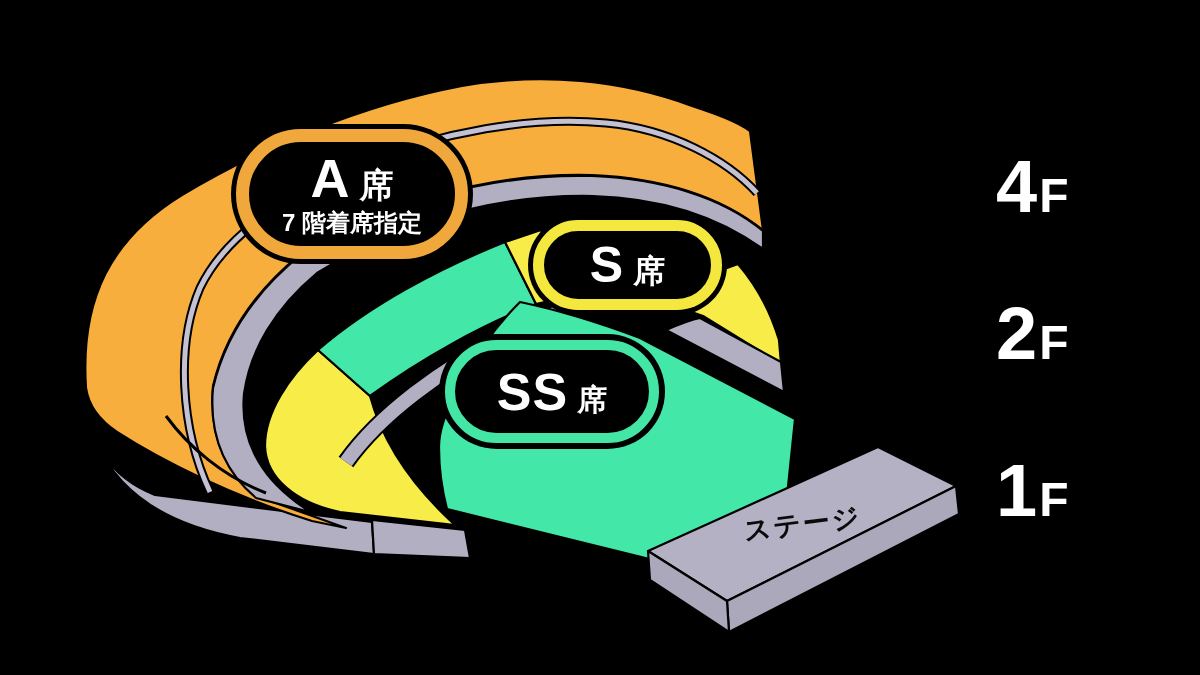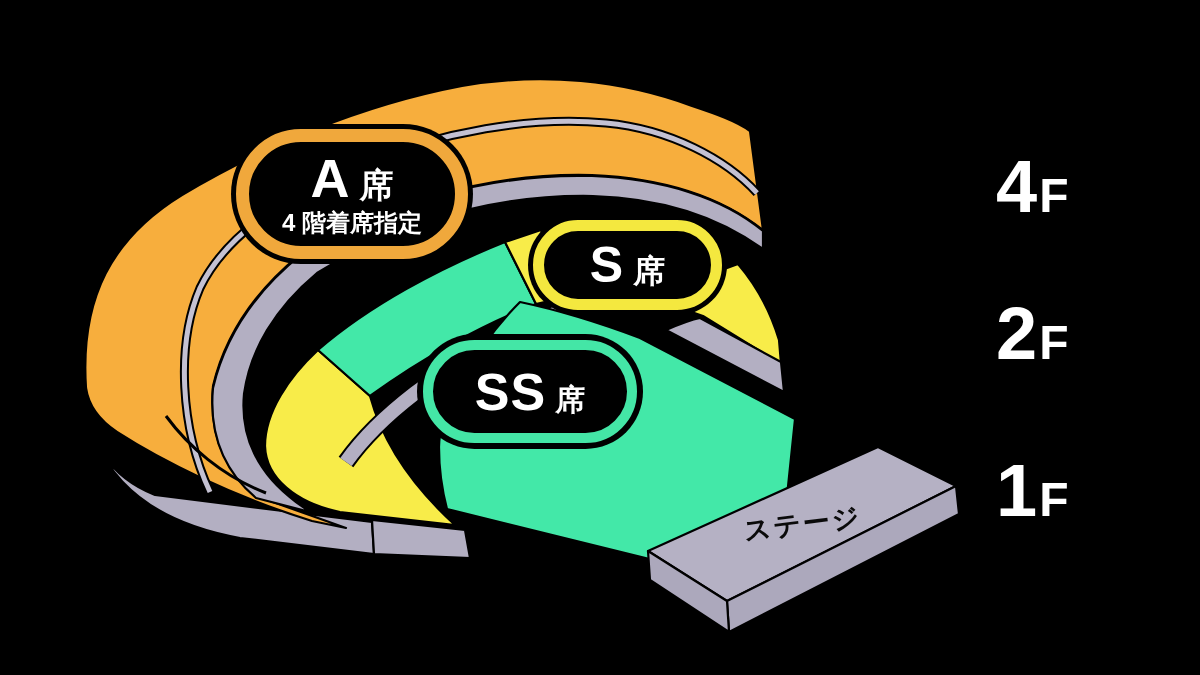--- a/index.html
+++ b/index.html
@@ -17,21 +17,21 @@
   }
   .badge-a{
     left:236px;top:129px;width:232px;height:130px;border-radius:65px;
     border:13px solid #F0A83C;box-shadow:0 0 0 5px #000;
   }
   .badge-s{
     left:533px;top:220px;width:189px;height:90px;border-radius:45px;
     border:11px solid #F4E83F;box-shadow:0 0 0 5px #000;
   }
   .badge-ss{
-    left:423px;top:340px;width:214px;height:103px;border-radius:52px;
+    left:445px;top:340px;width:214px;height:103px;border-radius:52px;
     border:10px solid #44E6A6;box-shadow:0 0 0 6px #000;
   }
   .badge-line1{display:flex;align-items:baseline;justify-content:center;line-height:1;white-space:nowrap;}
   .grade-big{font-weight:bold;letter-spacing:1px;}
   .badge-a .grade-big{font-size:54px;}
   .badge-s .grade-big{font-size:50px;}
   .badge-ss .grade-big{font-size:52px;}
   .grade-suffix{font-weight:bold;margin-left:9px;}
   .badge-a .grade-suffix{font-size:34px;}
   .badge-s .grade-suffix{font-size:32px;}
@@ -112,21 +112,21 @@
       <path fill="#ACA8BC" d="M 727,601 L 956,486 L 959,514 L 729,632 Z"></path>
       <path fill="#ACA8BC" d="M 648,551 L 727,601 L 729,632 L 650,580 Z"></path>
     </g>
   </svg>
 
   <div class="badge badge-a">
     <div class="badge-line1">
       <span class="grade-big">A</span>
       <span class="grade-suffix">席</span>
     </div>
-    <div class="badge-sub">4 階着席指定</div>
+    <div class="badge-sub">7 階着席指定</div>
   </div>
 
   <div class="badge badge-s">
     <div class="badge-line1">
       <span class="grade-big">S</span>
       <span class="grade-suffix">席</span>
     </div>
   </div>
 
   <div class="badge badge-ss">

